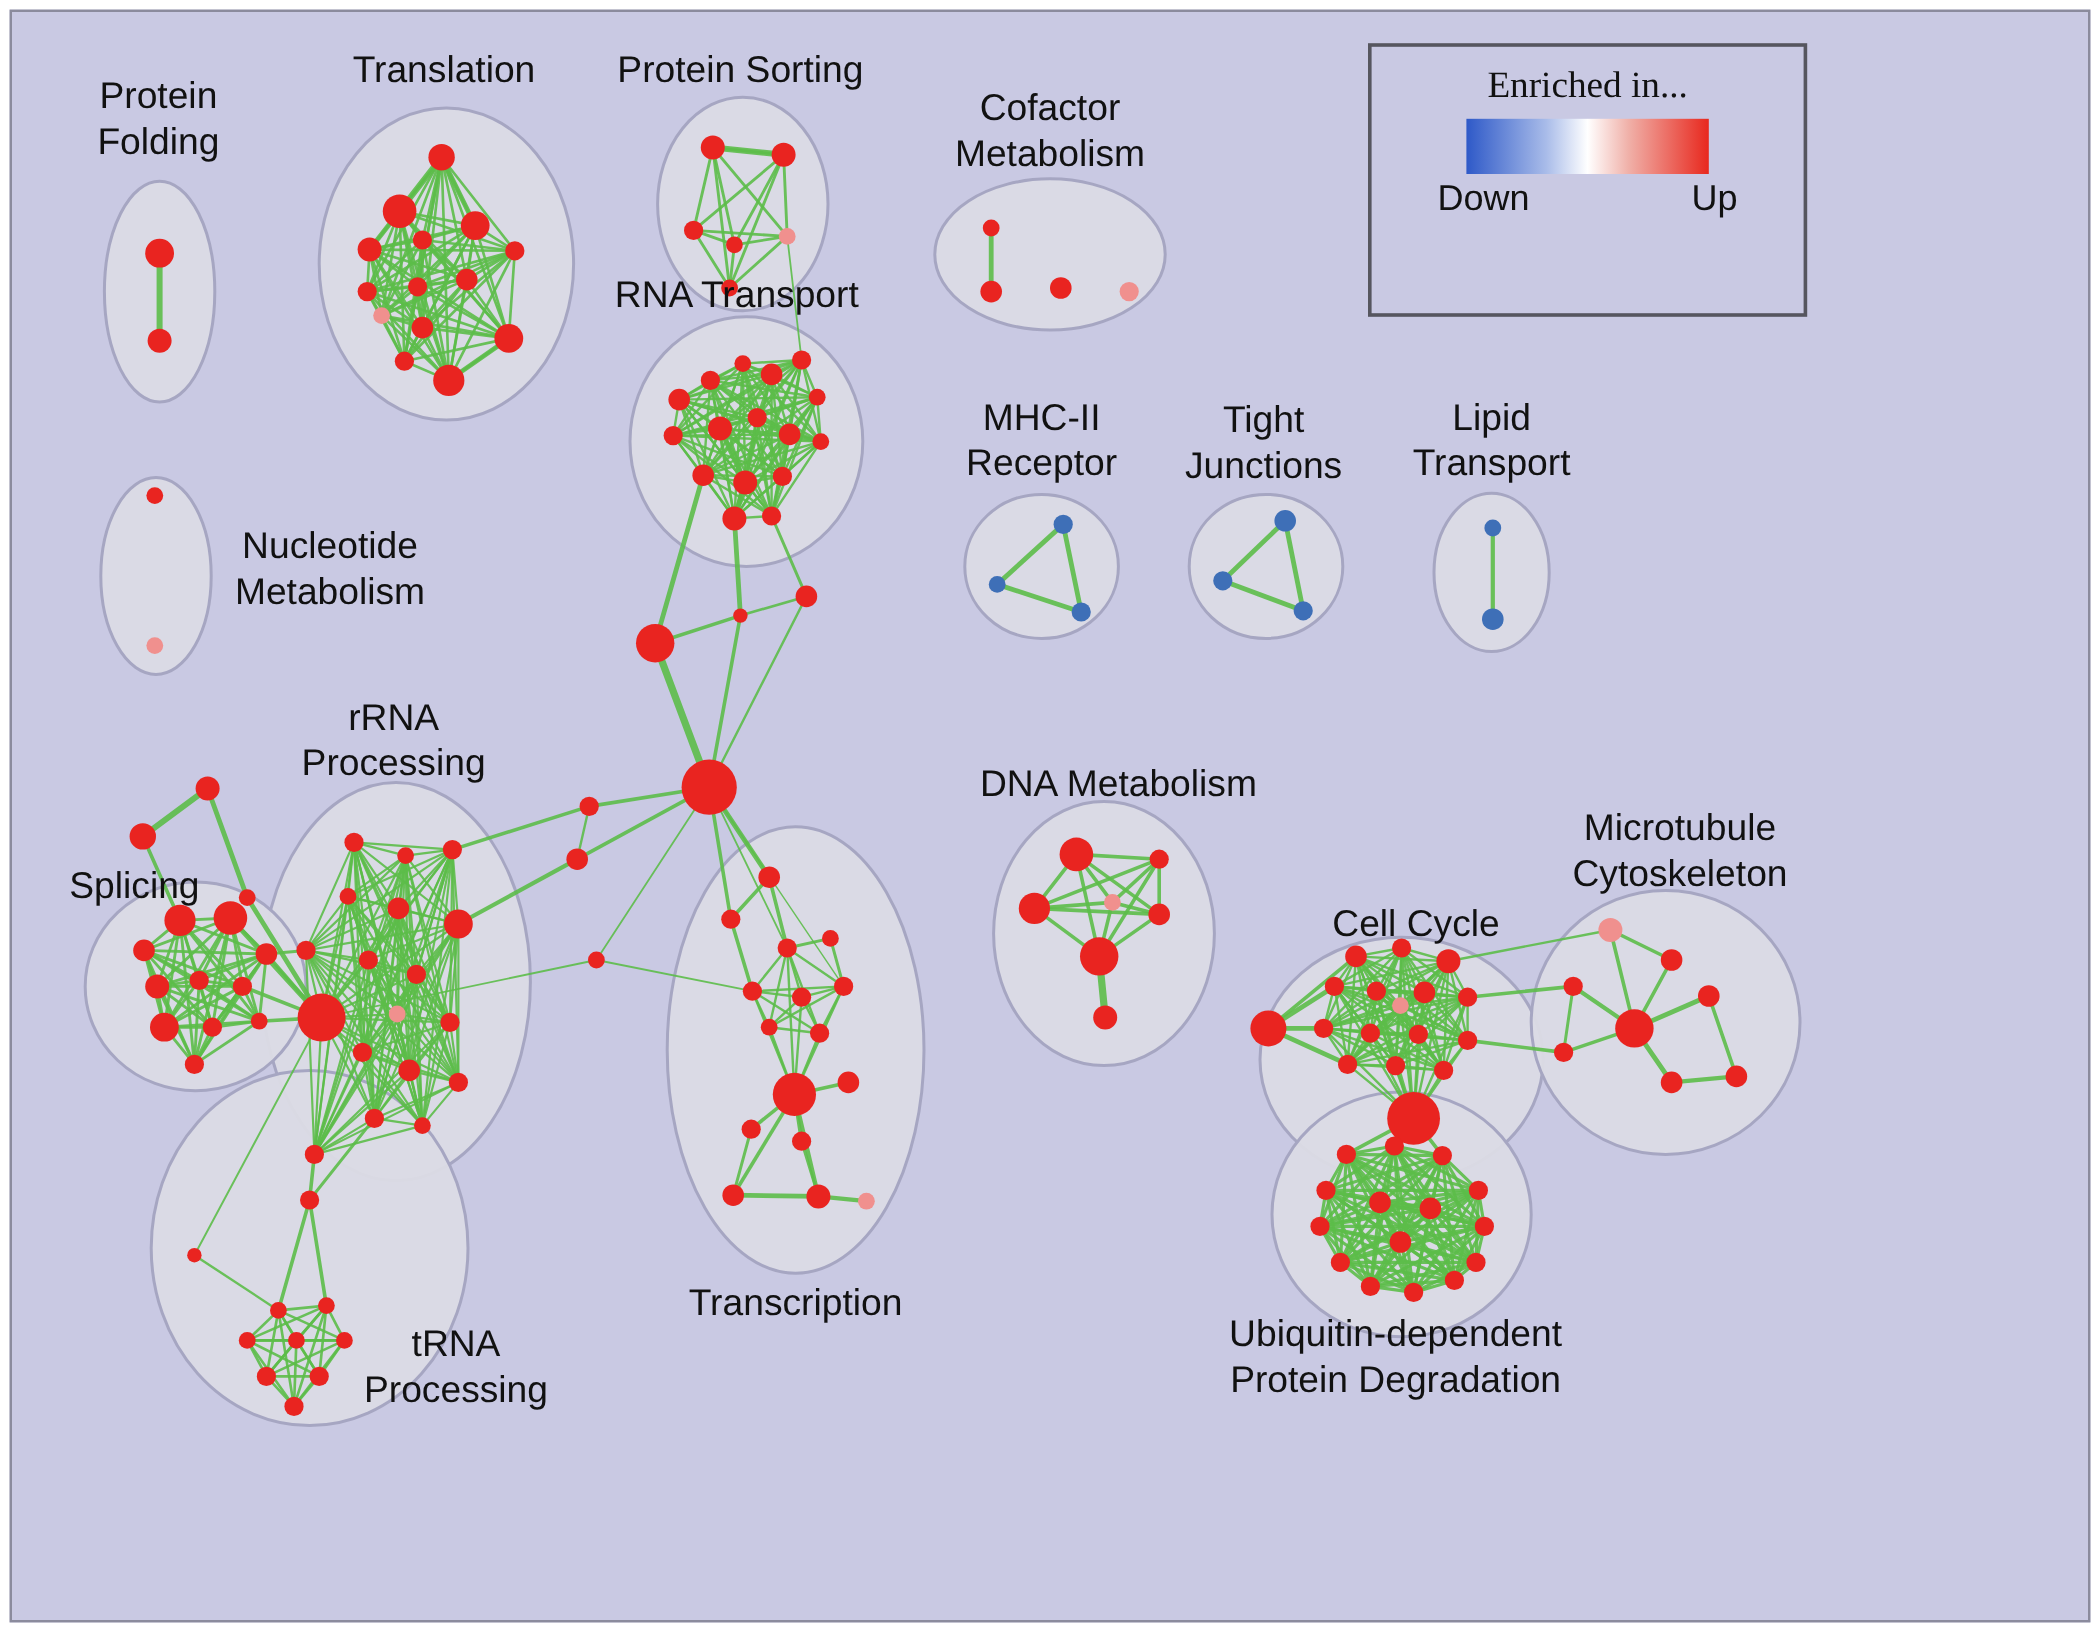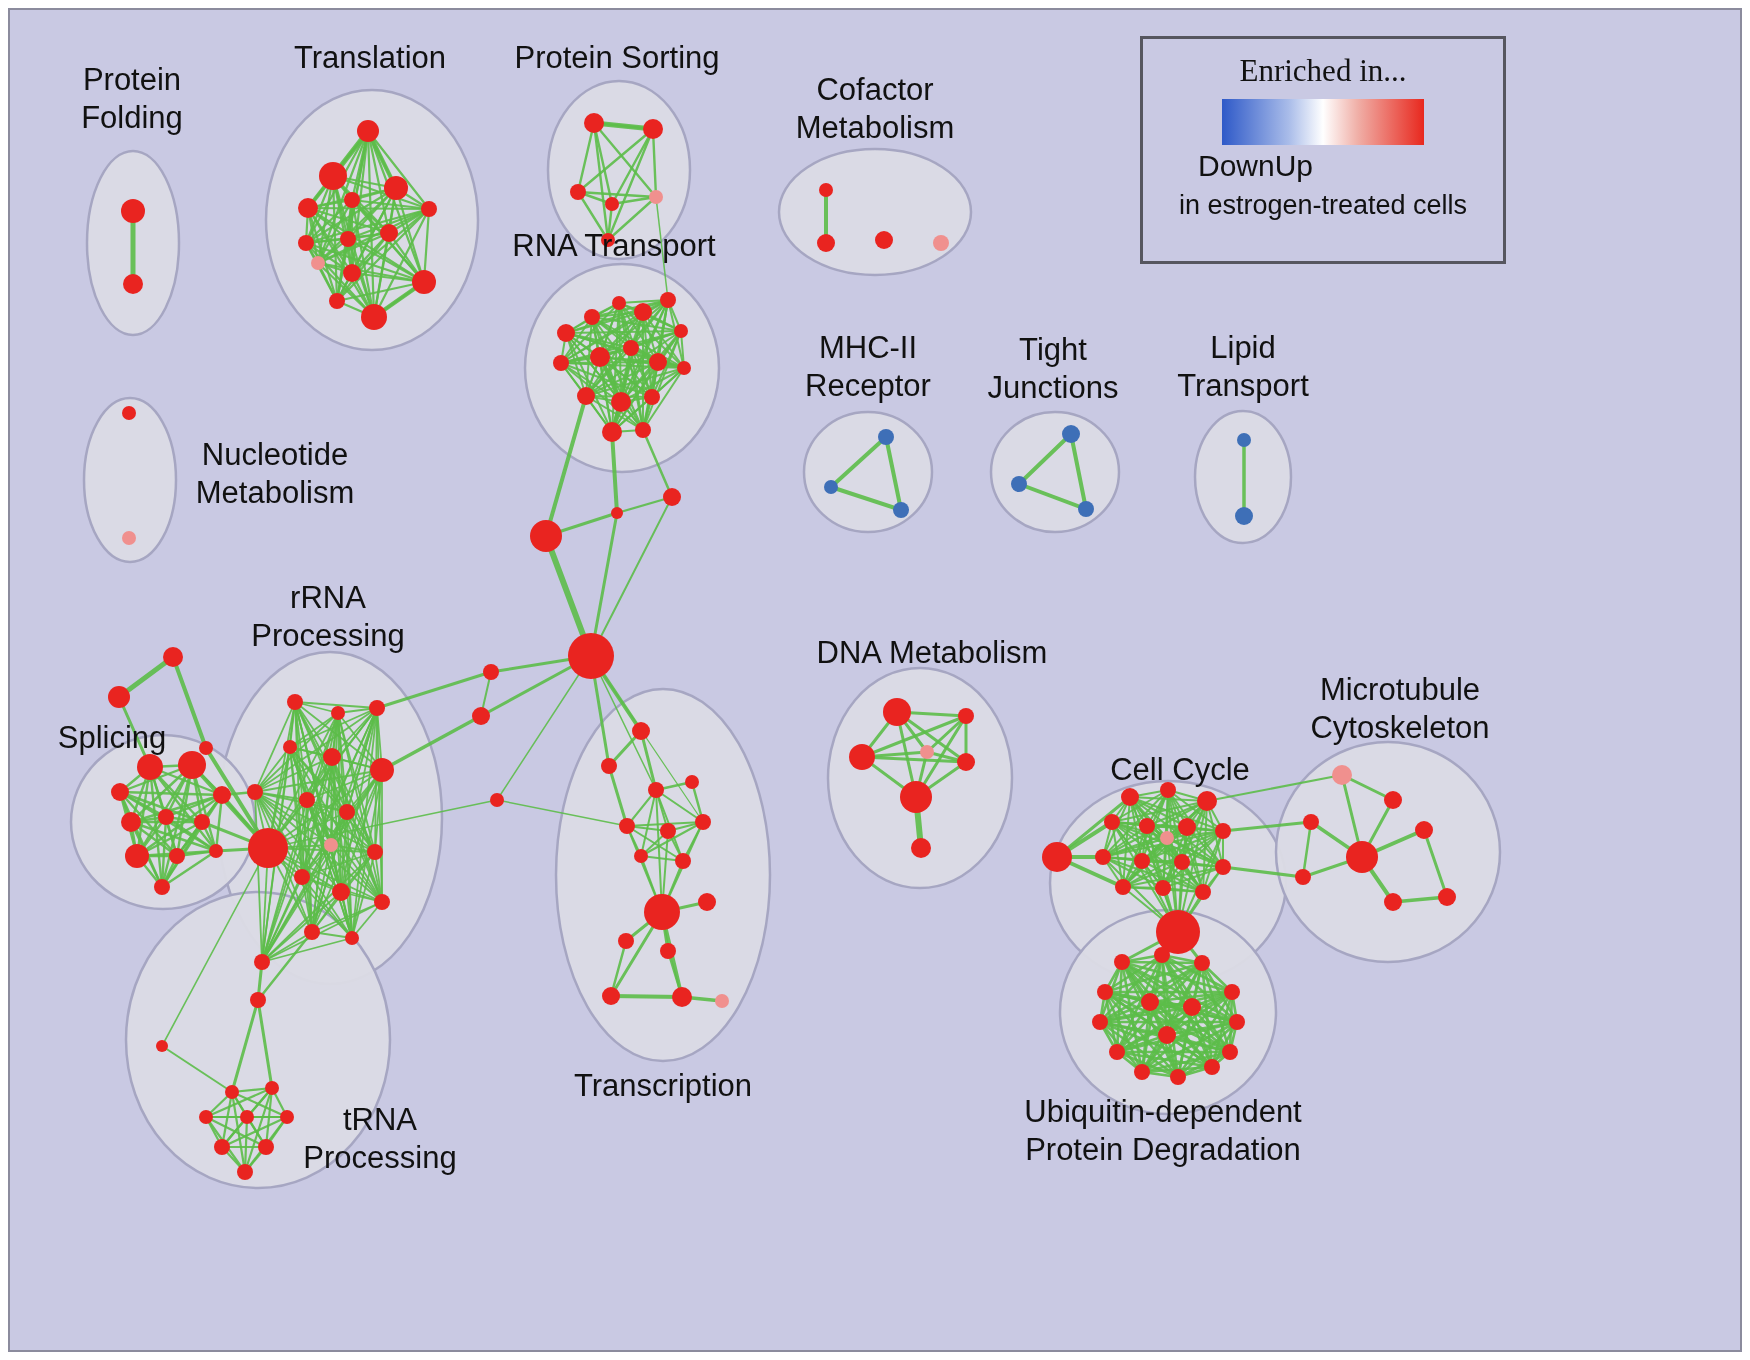--- a/index.html
+++ b/index.html
@@ -25,21 +25,21 @@
   }
   .legend-title { font-size:31px; text-align:center; margin-top:14px; color:var(--text,#111);font-family:Liberation Serif, serif; }
   .legend-bar {
     width:202px; height:46px; margin:10px auto 0;
     background:linear-gradient(90deg,
       var(--gradient-left,#2e59c8) 0%, #a9bce9 33%,
       var(--gradient-mid,#ffffff) 50%, #f0b0a8 67%,
       var(--gradient-right,#e8281e) 100%);
   }
   .legend-row {
-    width:250px; margin:4px auto 0; display:flex; justify-content:flex-start;
+    width:250px; margin:4px auto 0; display:flex; justify-content:space-between;
     font-size:30px; color:var(--text,#111);
   }
   .legend-sub { font-size:27px; line-height:33px; text-align:center; color:var(--text,#111); }
   .legend-sub.first { margin-top:6px; }
 </style>
 </head>
 <body>
 
 <div class="panel"></div>
 
@@ -1054,14 +1054,13 @@
     <text x="1163" y="1122" text-anchor="middle" font-size="31" fill="#111111"><tspan x="1163" dy="0">Ubiquitin-dependent</tspan><tspan x="1163" dy="38">Protein Degradation</tspan></text>
   </svg>
 
 <div class="legend">
   <div class="legend-title">Enriched in...</div>
   <div class="legend-bar"></div>
   <div class="legend-row">
     <span>Down</span>
     <span>Up</span>
   </div>
-  <div class="legend-sub first">in estrogen-treated cells</div>
 </div>
 
 </body></html>

